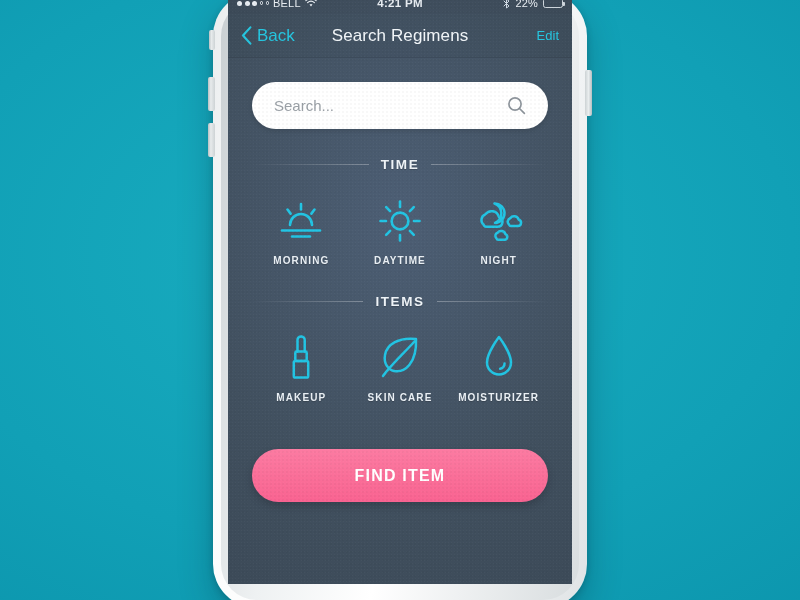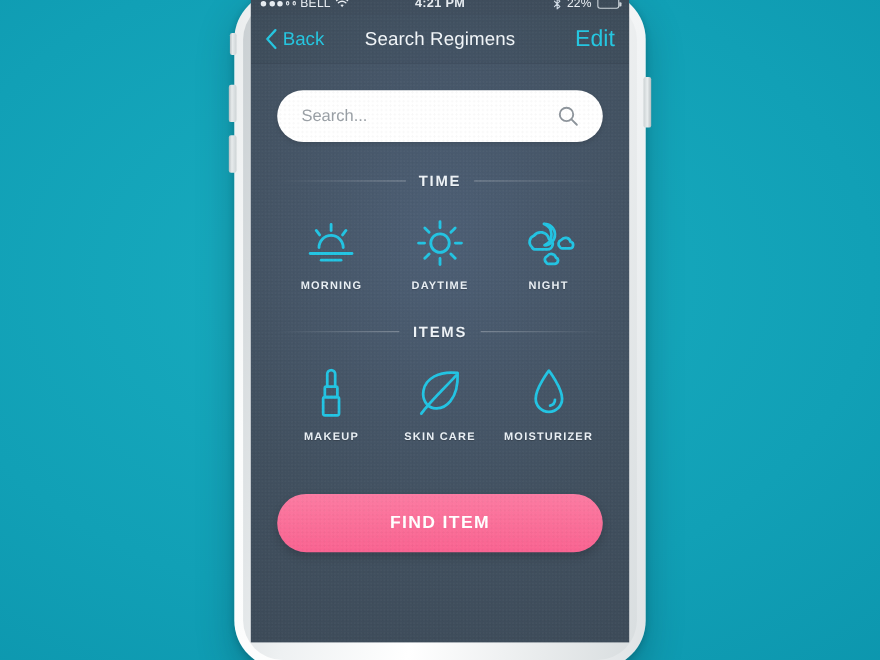--- a/index.html
+++ b/index.html
@@ -68,21 +68,21 @@
   
   .navbar {
     position:relative; height:44px; display:flex; align-items:center;
     padding:0 13px; background: rgba(0,0,0,.035);
     border-bottom:1px solid rgba(0,0,0,.08);
   }
   .nav-back { display:flex; align-items:center; gap:5px; cursor:pointer; }
   .nav-back-label { color:#25c6e0; font-size:17px; }
   .nav-title { position:absolute; left:0; right:0; text-align:center;
     color:#f2f6f9; font-size:17px; font-weight:400; letter-spacing:.1px; }
-  .nav-edit { margin-left:auto; color:#25c6e0; font-size:21px; cursor:pointer; position:relative; z-index:2; }
+  .nav-edit { margin-left:auto; color:#25c6e0; font-size:13px; cursor:pointer; position:relative; z-index:2; }
 
   
   .content { padding:0 24px; }
 
   .searchbar {
     margin-top:24px; height:47px; background:#ffffff; border-radius:24px;
     display:flex; align-items:center; padding:0 22px;
     box-shadow: 0 2px 5px rgba(0,0,0,.13);
   }
   .search-input {

